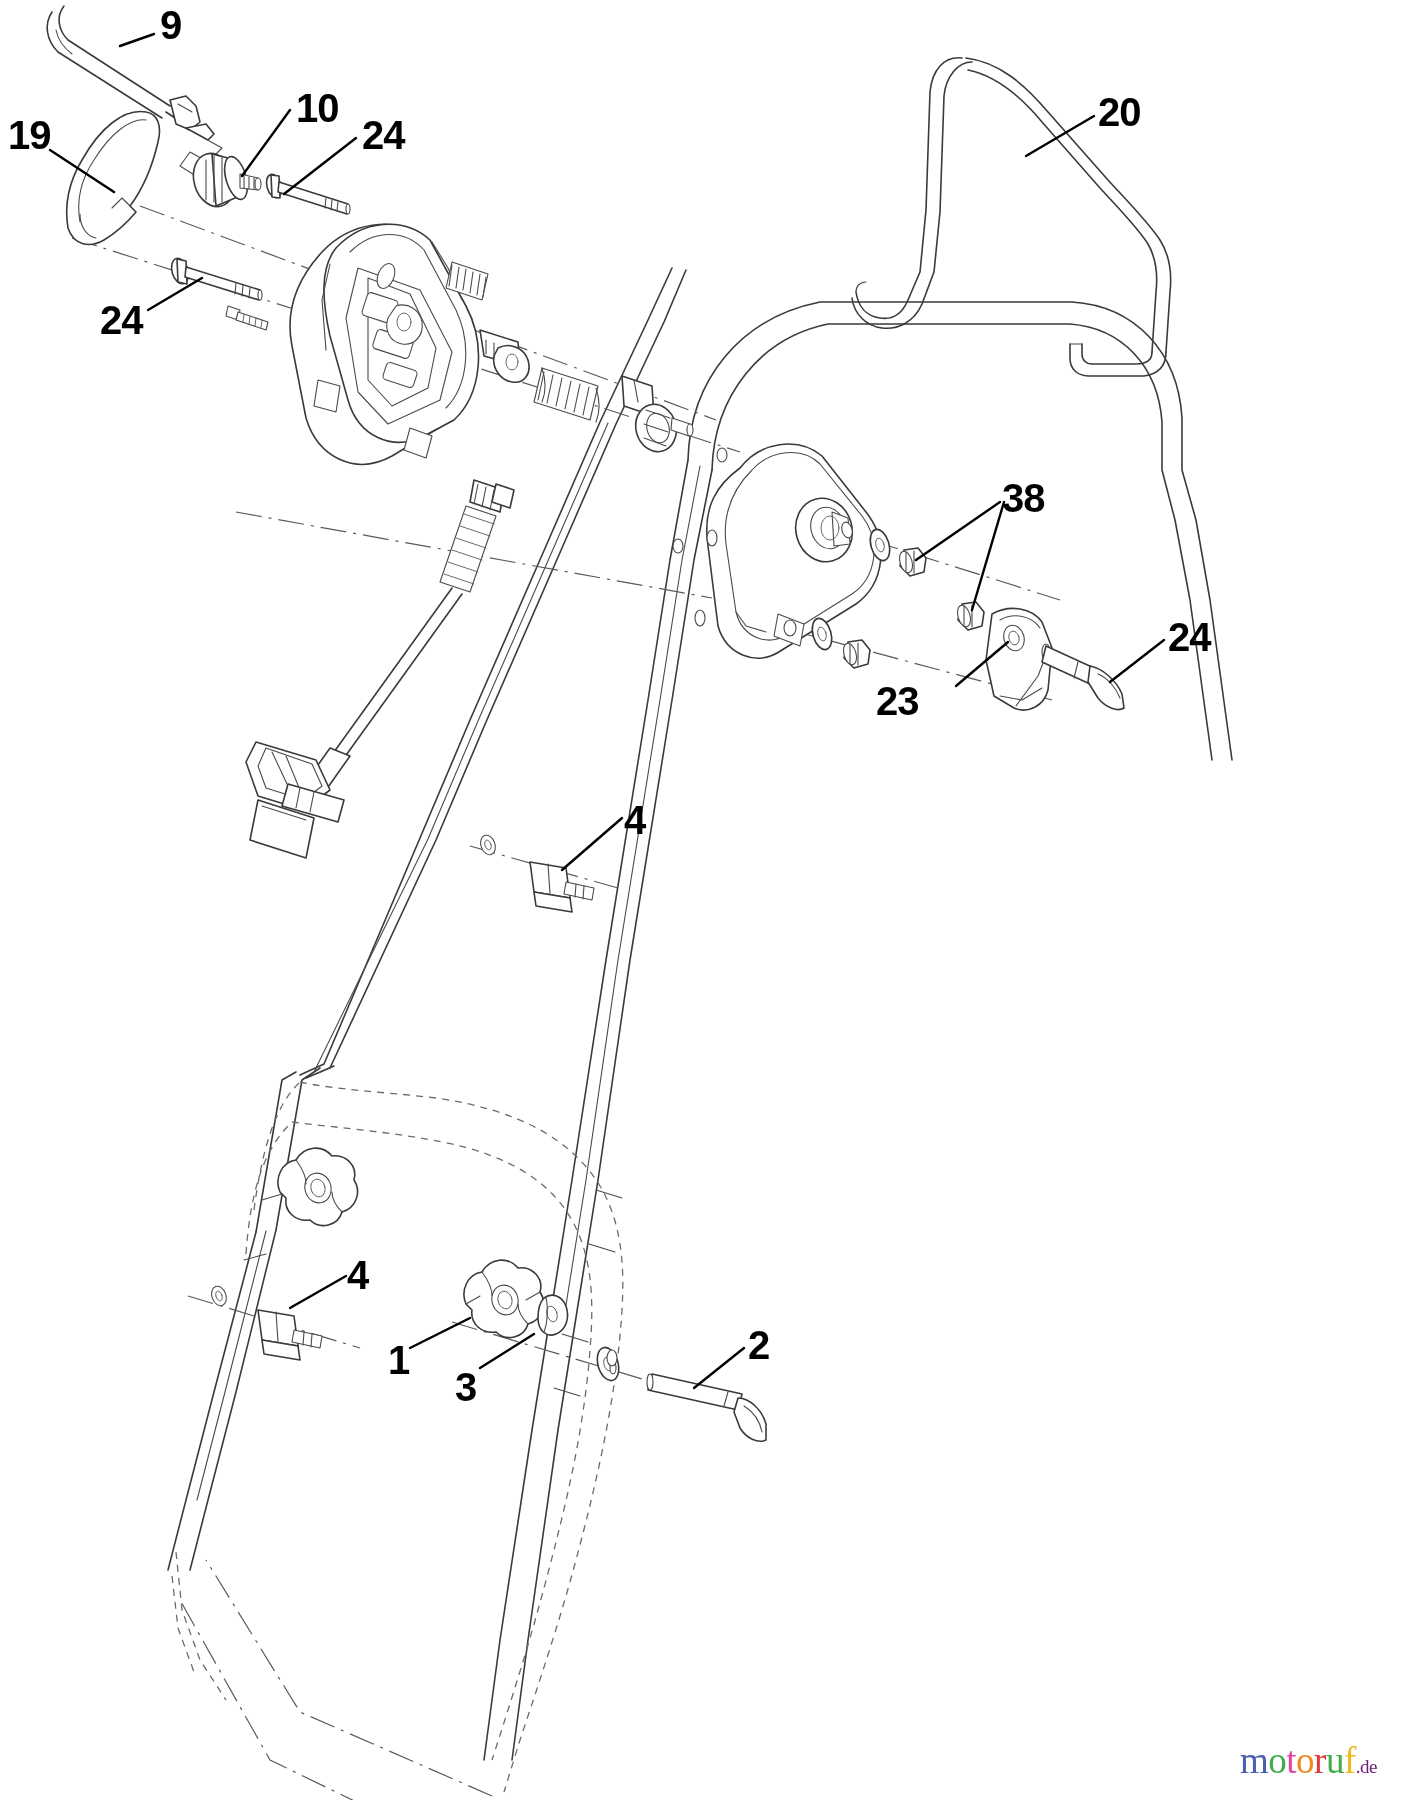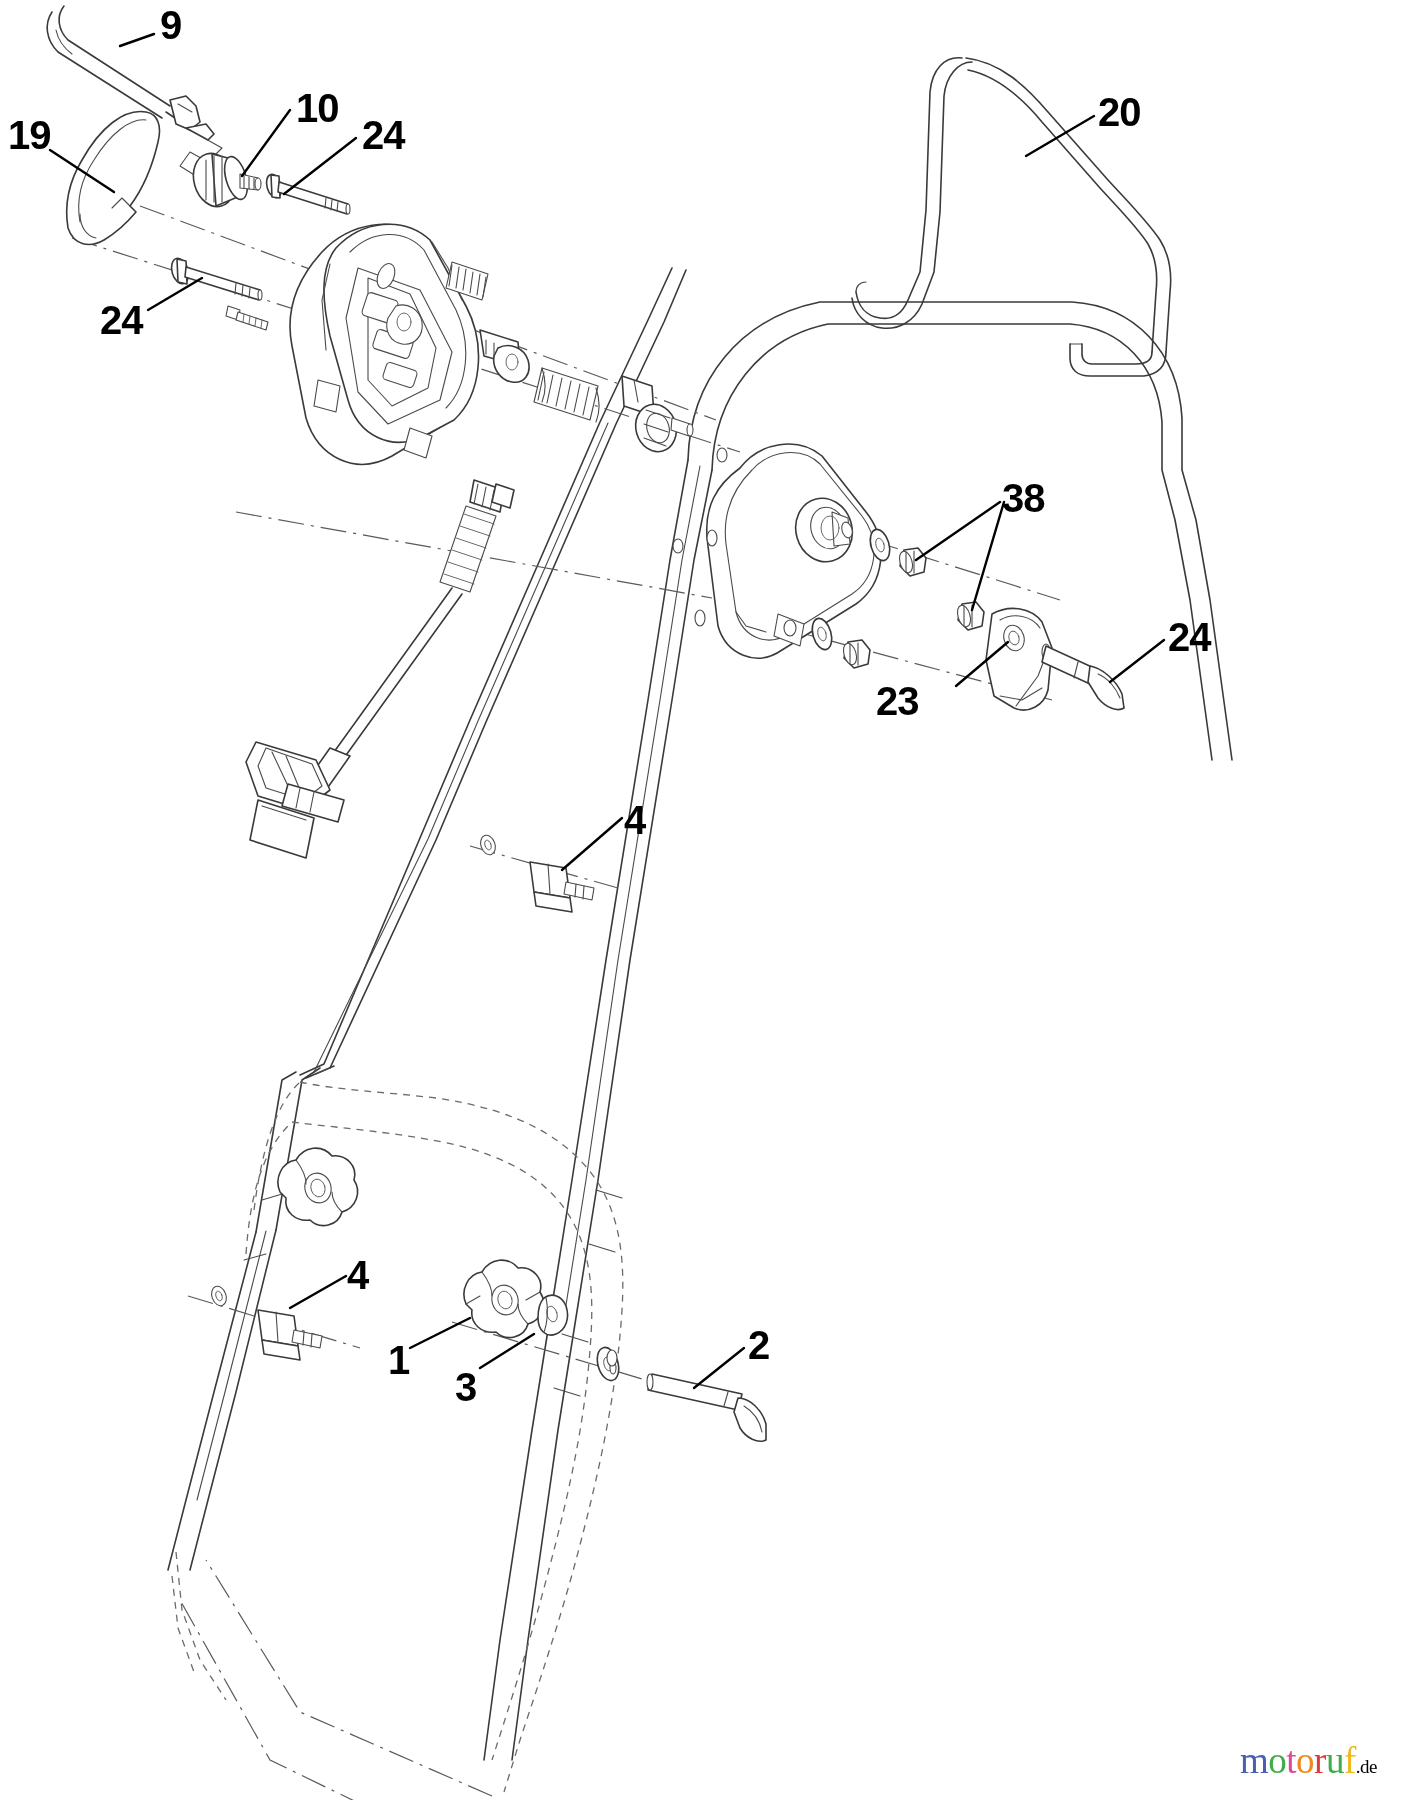--- a/index.html
+++ b/index.html
@@ -48,21 +48,21 @@
   }
   #watermark span { display: inline-block; }
   .wm-m { color: #4a5fb0; }
   .wm-o1 { color: #3fae4a; }
   .wm-t { color: #e0479e; }
   .wm-o2 { color: #f08a1c; }
   .wm-r { color: #e03a3a; }
   .wm-u { color: #3fae4a; }
   .wm-f { color: #f0b81c; }
   .wm-de {
-    color: #000000;
+    color: #701a75;
     font-size: 19px;
     vertical-align: baseline;
   }
 </style>
 </head>
 <body>
 
 <div id="page">
 
   <svg id="diagram-svg" viewBox="0 0 1425 1800">

